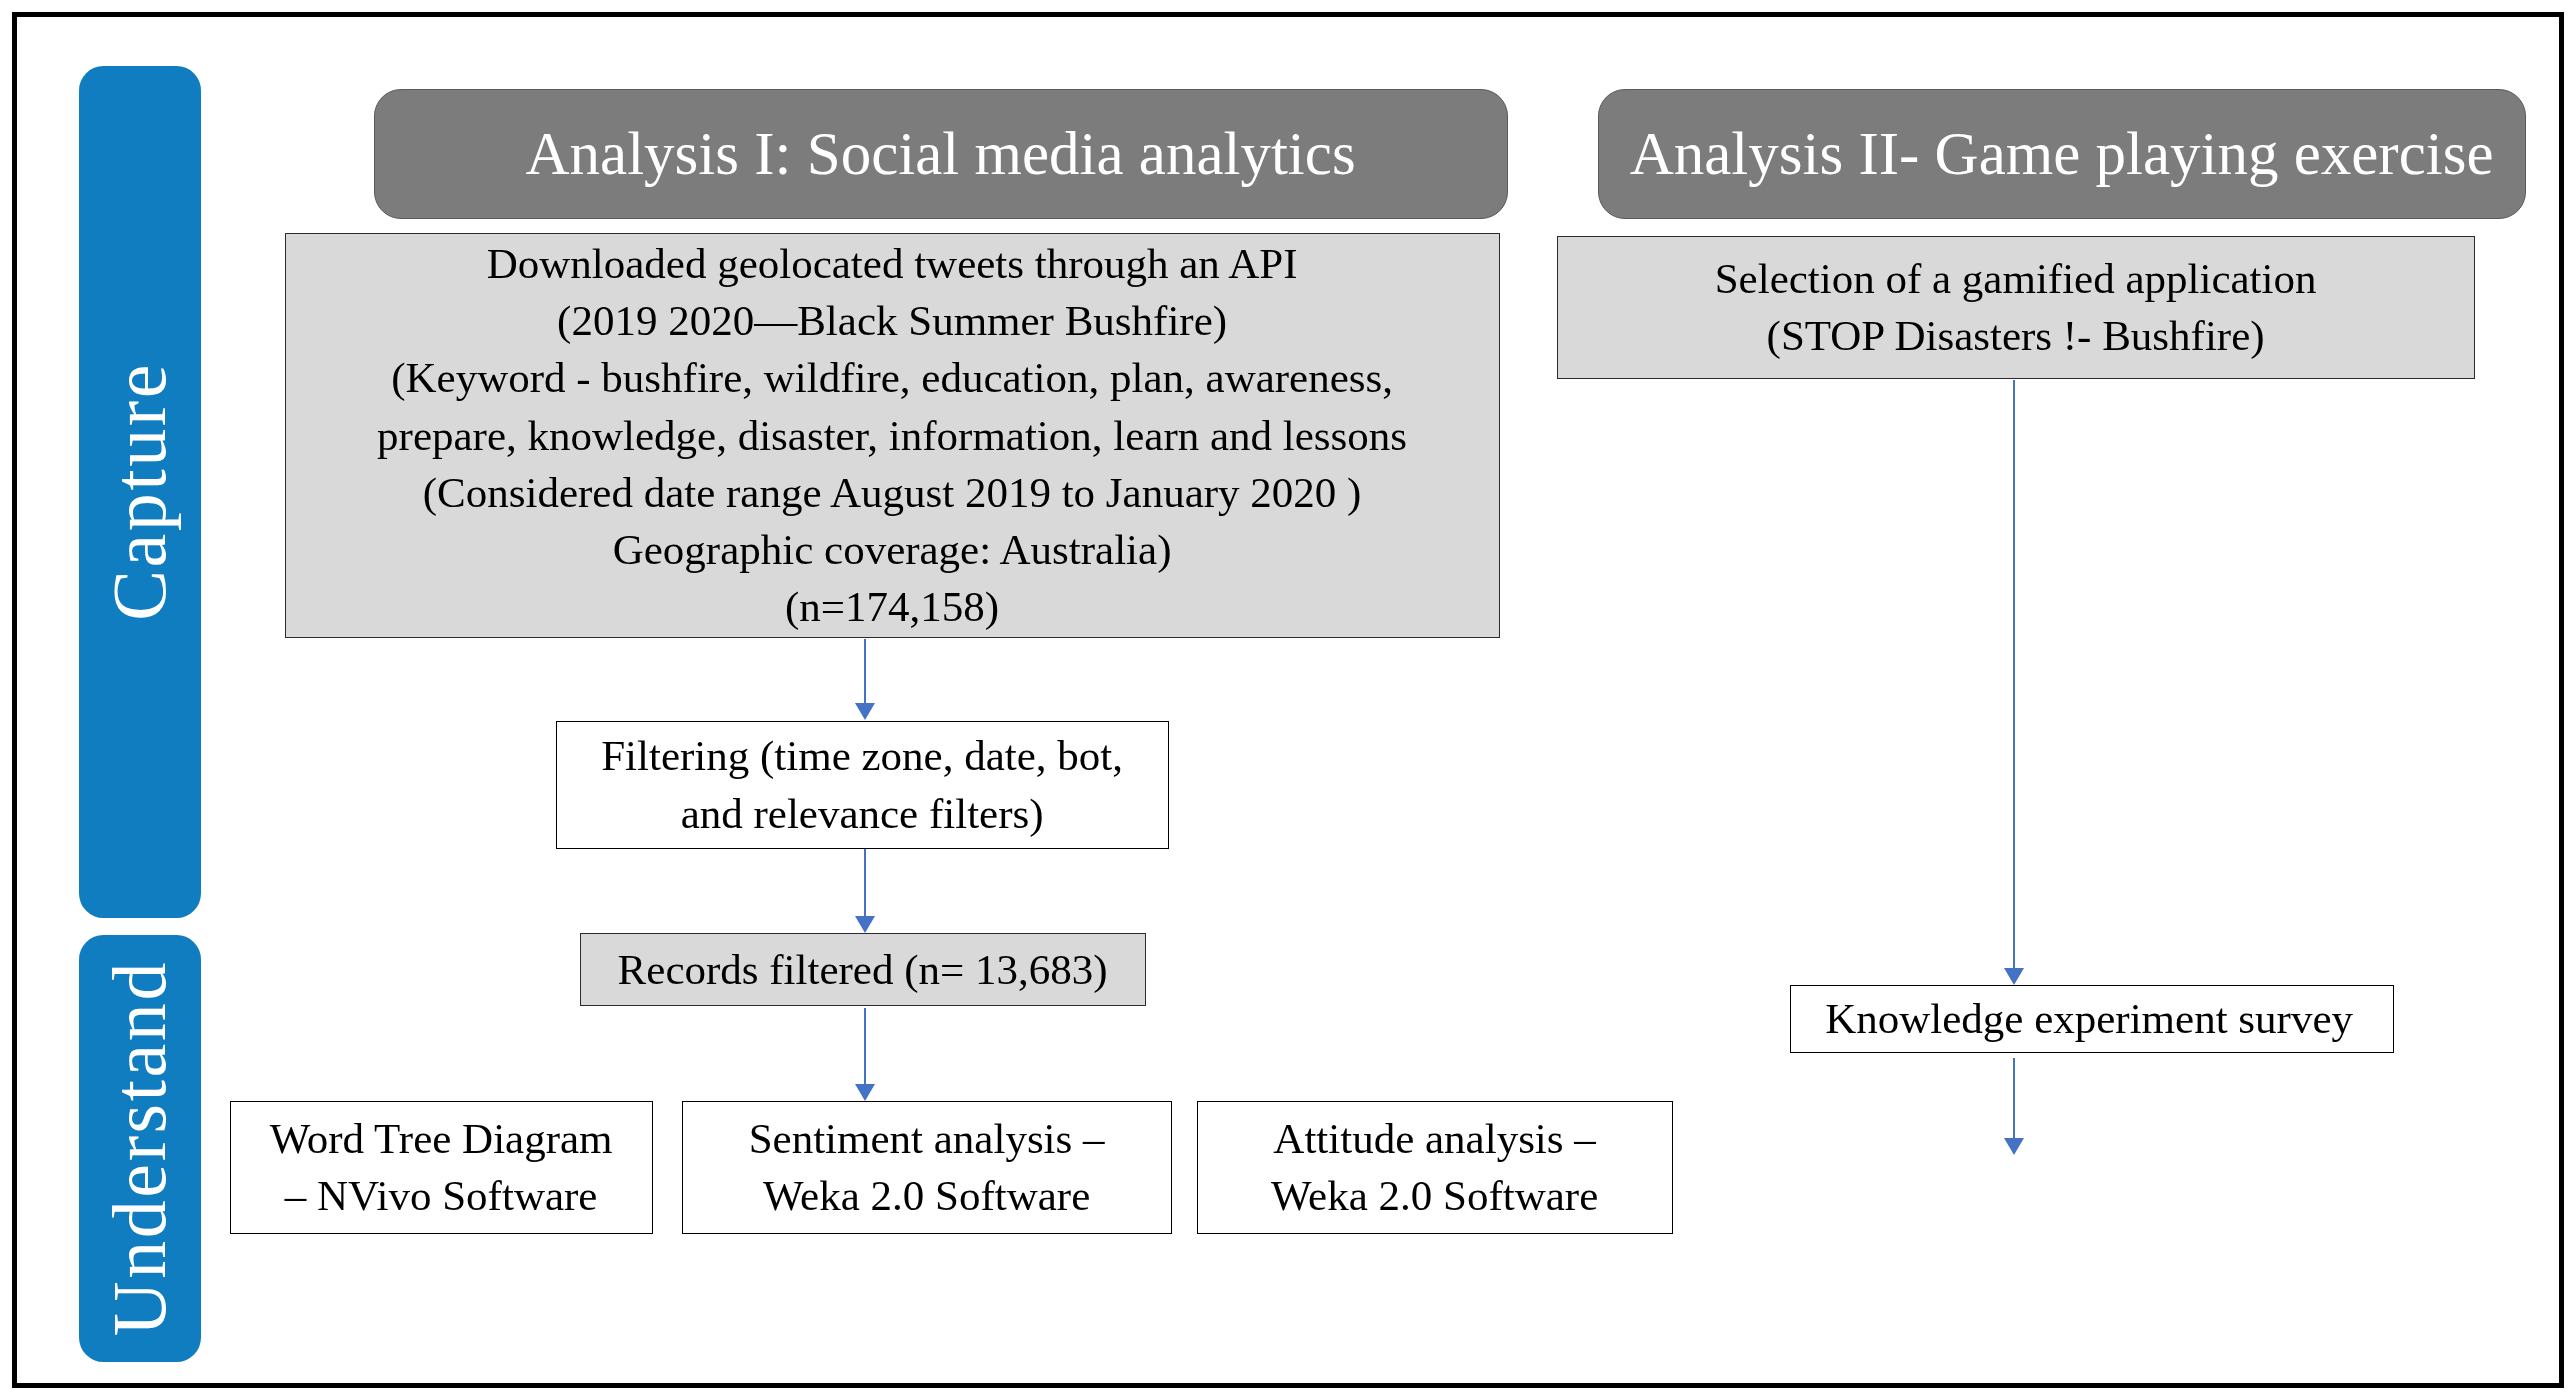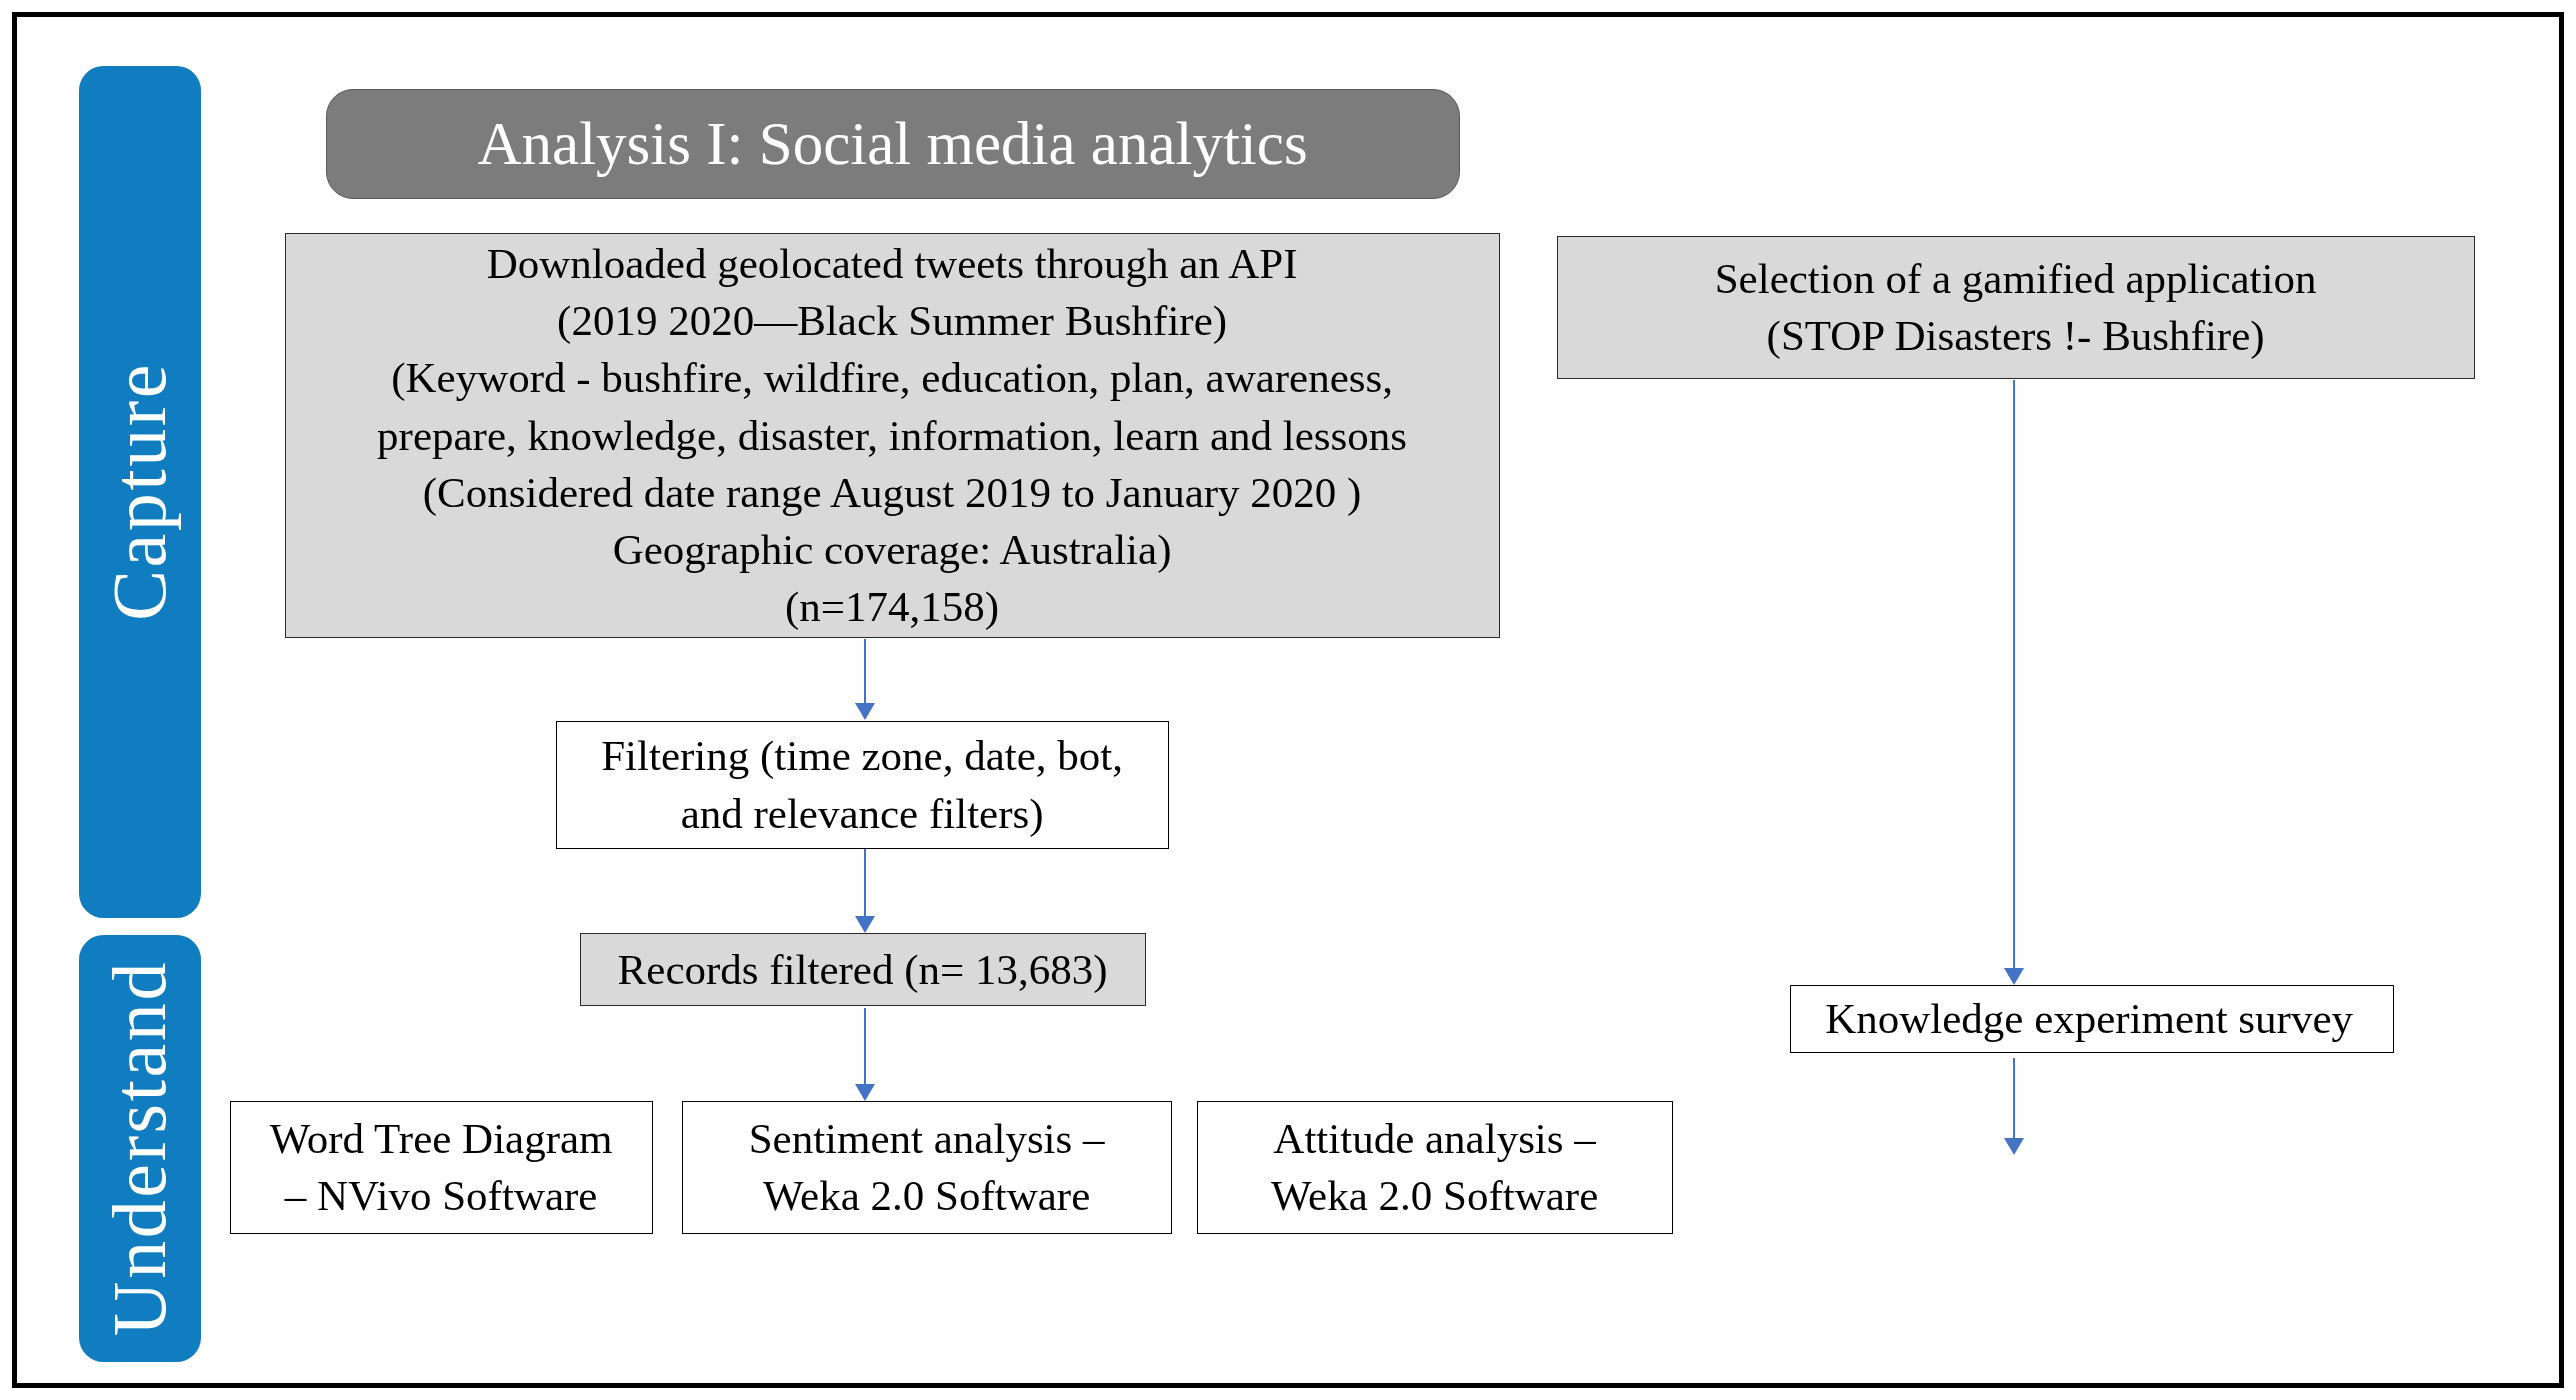--- a/index.html
+++ b/index.html
@@ -37,27 +37,28 @@
     font-size:76px;
     letter-spacing:2.6px;
     white-space:nowrap;
   }
   .bar-capture{left:62px;top:49px;height:852px;}
   .bar-understand{left:62px;top:918px;height:427px;}
 
   
   .header-pill{
     position:absolute;
-    height:110px;
+    height:130px;
     background:var(--header-gray);
     border:1.9px solid #5a5a5a;
     border-radius:27px;
     display:flex;align-items:center;justify-content:center;
     color:#fff;
     font-size:61px;
+    margin-left:48px;
   }
   .header-1{left:309px;top:72px;width:1134px;}
   .header-2{left:1533px;top:72px;width:928px;}
 
   
   .flow-box{
     position:absolute;
     border:1.9px solid #000;
     background:#fff;
     display:flex;align-items:center;justify-content:center;
@@ -111,20 +112,23 @@
     <div class="phase-bar bar-capture">
       <span class="vlabel">Capture</span>
     </div>
     <div class="phase-bar bar-understand">
       <span class="vlabel">Understand</span>
     </div>
 
     <div class="header-pill header-1">
       <span class="txt">Analysis I: Social media analytics</span>
     </div>
+    <div class="header-pill header-2">
+      <span class="txt">Analysis II- Game playing exercise</span>
+    </div>
 
     <div class="flow-box gray-fill box-source">
       <span class="txt">Downloaded geolocated tweets through an API
 (2019 2020—Black Summer Bushfire)
 (Keyword - bushfire, wildfire, education, plan, awareness,
 prepare, knowledge, disaster, information, learn and lessons
 (Considered date range August 2019 to January 2020 )
 Geographic coverage: Australia)
 (n=174,158)</span>
     </div>

